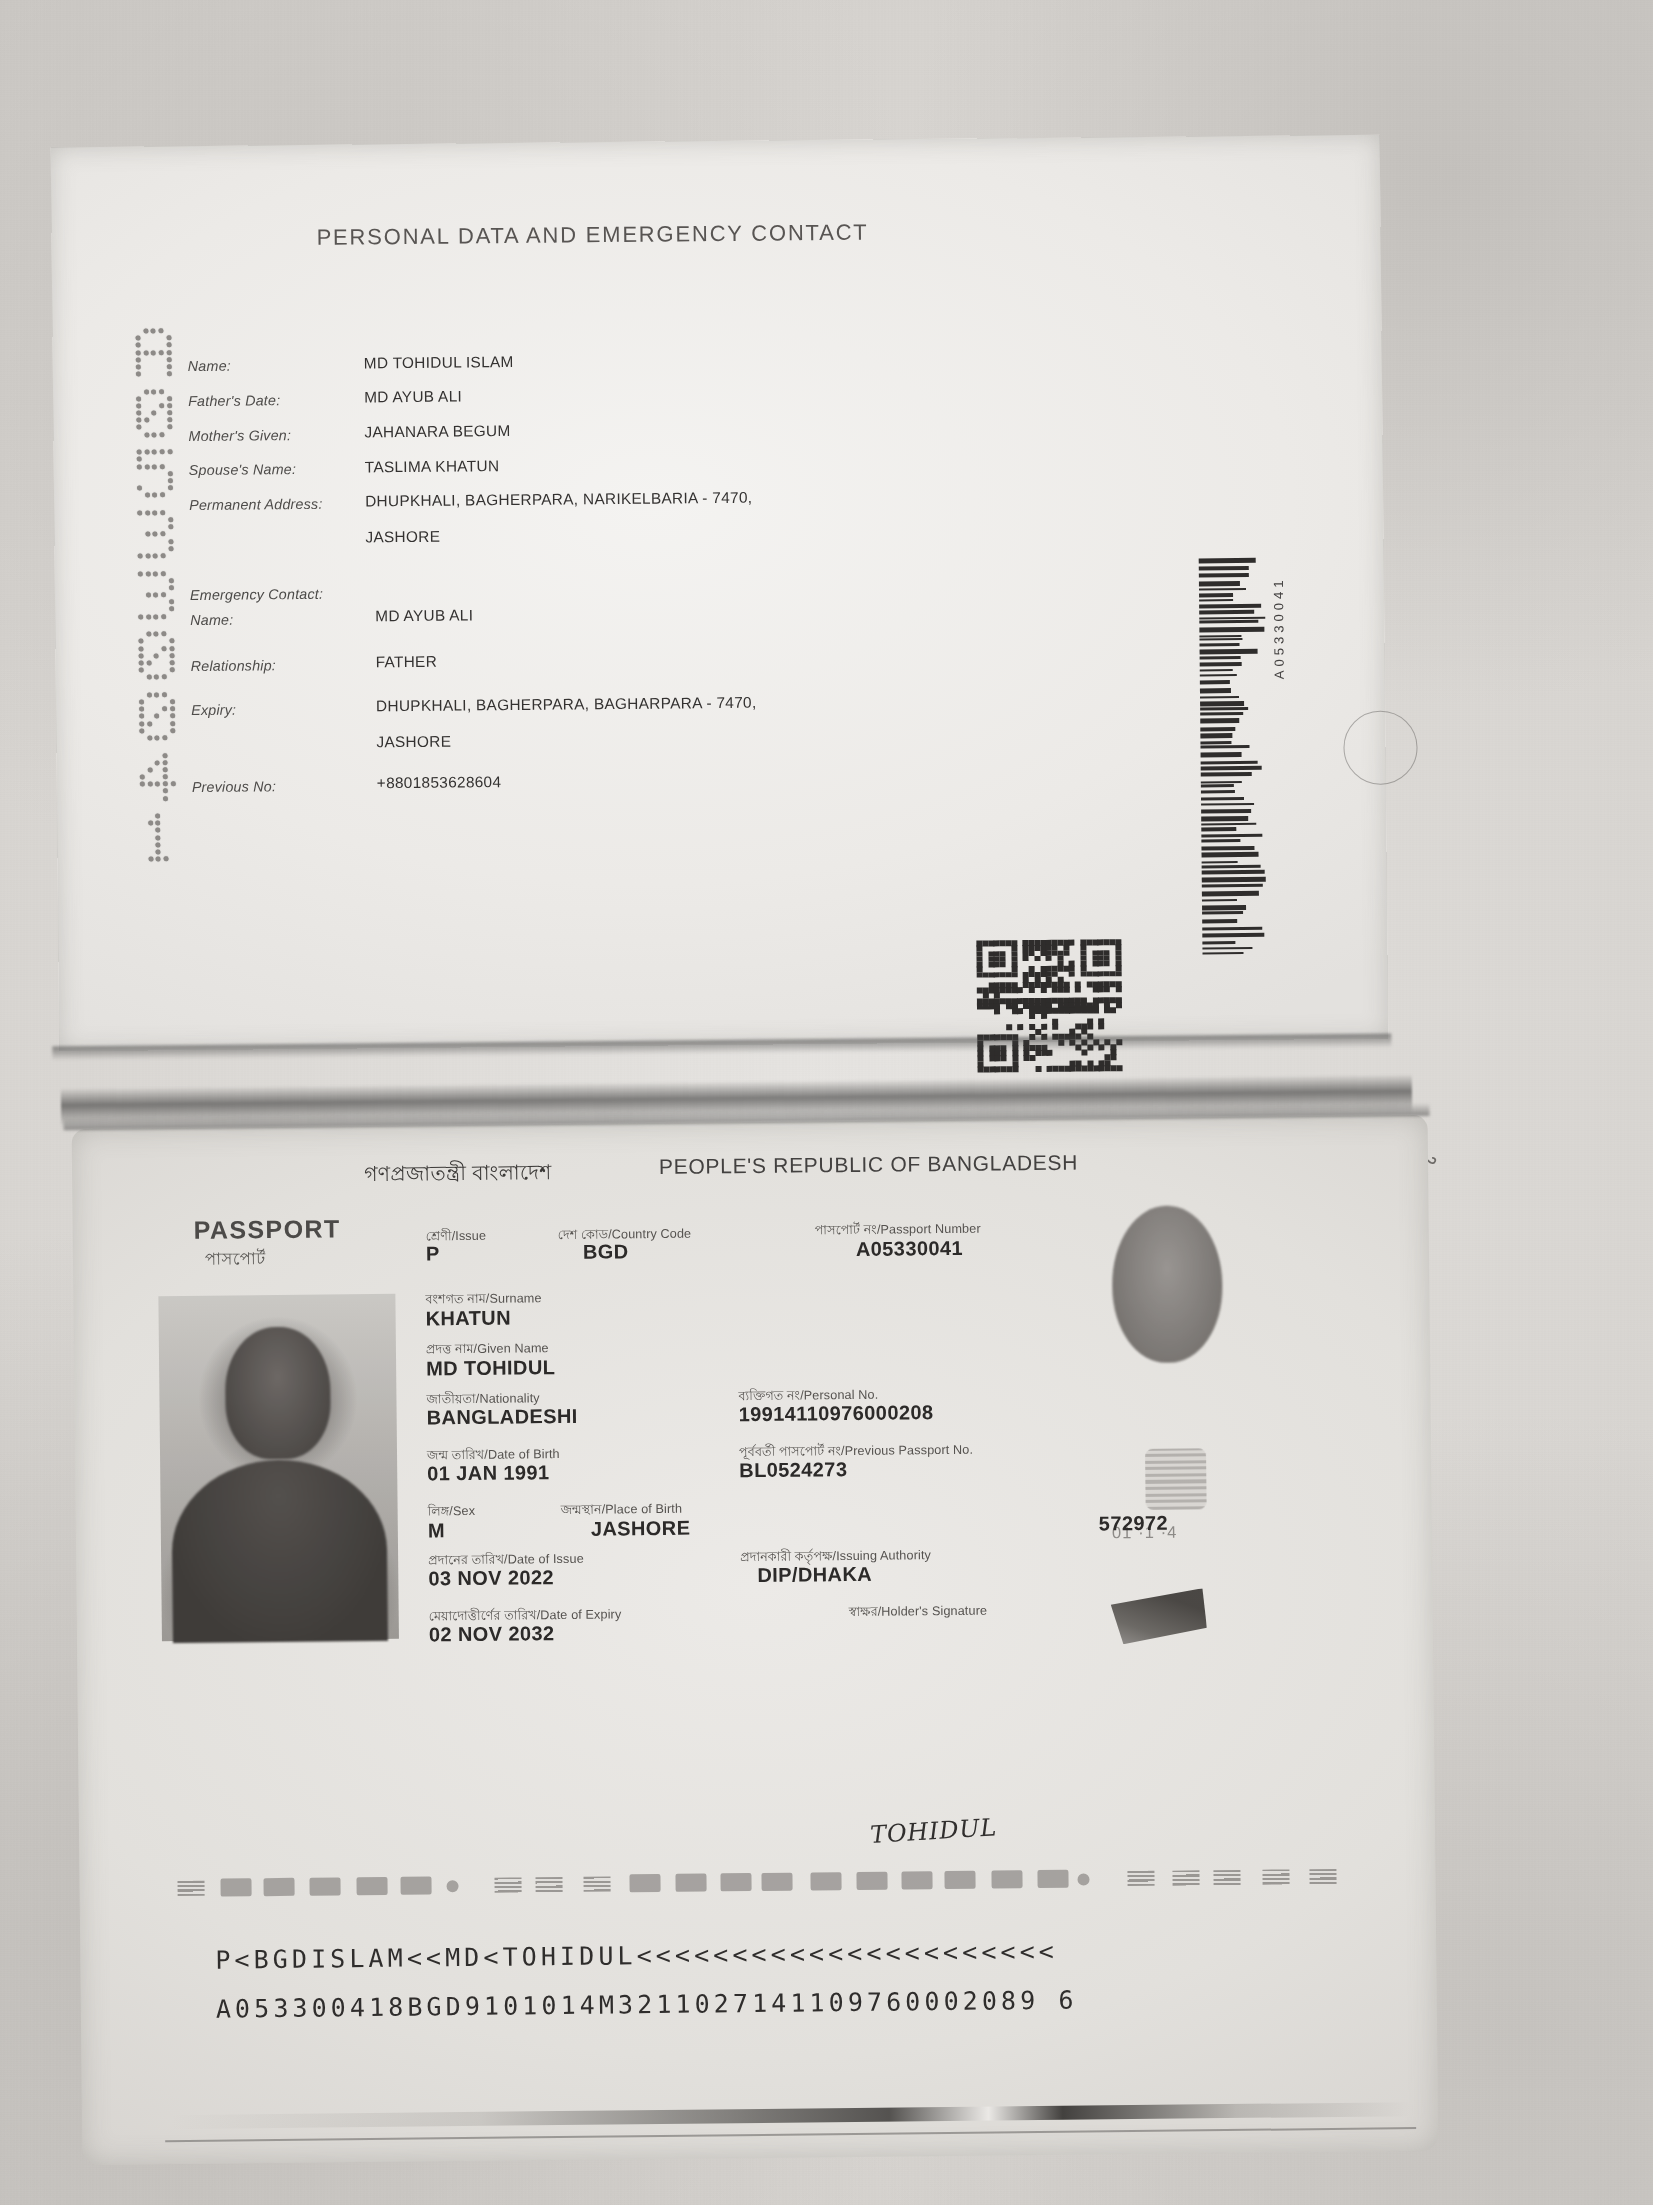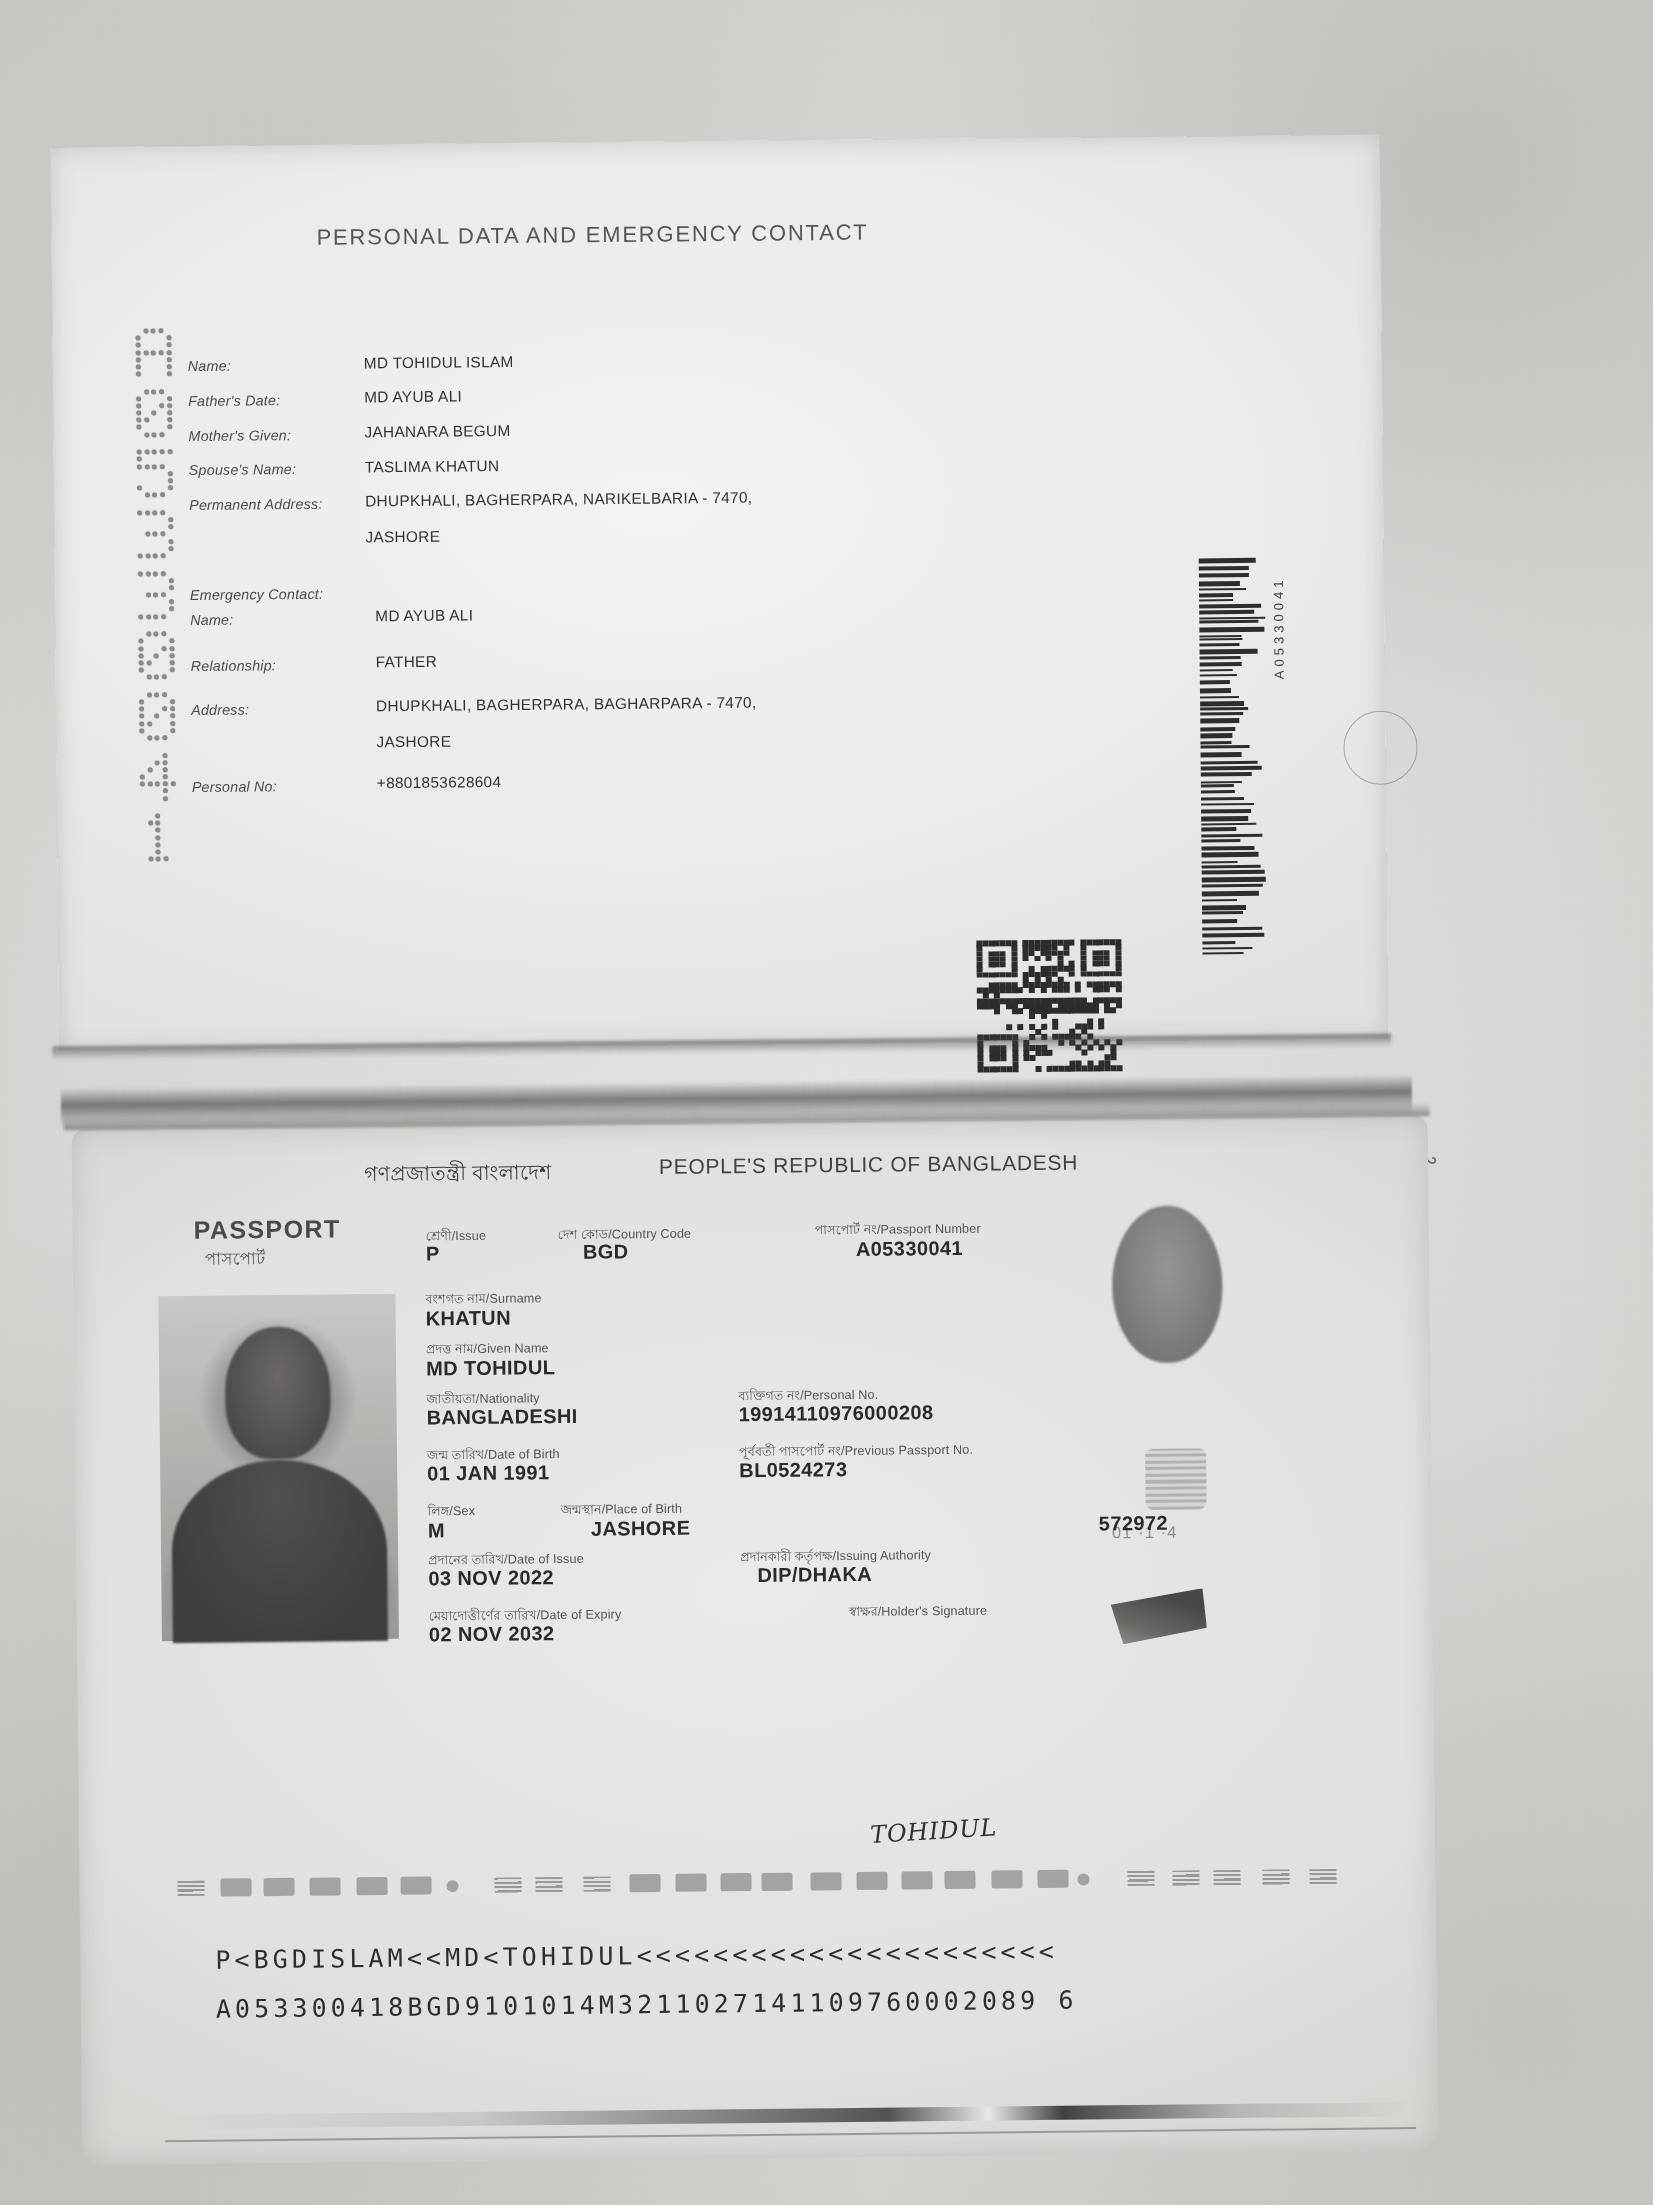--- a/index.html
+++ b/index.html
@@ -511,25 +511,25 @@
   <div class="field-value" style="left:311px; top:384px;">JASHORE</div>
 
   <div class="section-label" style="left:135px; top:441px;">Emergency Contact:</div>
 
   <div class="field-label" style="left:135px; top:466px;">Name:</div>
   <div class="field-value" style="left:320px; top:463px;">MD AYUB ALI</div>
 
   <div class="field-label" style="left:135px; top:512px;">Relationship:</div>
   <div class="field-value" style="left:320px; top:509px;">FATHER</div>
 
-  <div class="field-label" style="left:135px; top:556px;">Address:</div>
+  <div class="field-label" style="left:135px; top:556px;">Expiry:</div>
   <div class="field-value" style="left:320px; top:553px;">DHUPKHALI, BAGHERPARA, BAGHARPARA - 7470,</div>
   <div class="field-value" style="left:320px; top:589px;">JASHORE</div>
 
-  <div class="field-label" style="left:135px; top:633px;">Personal No:</div>
+  <div class="field-label" style="left:135px; top:633px;">Previous No:</div>
   <div class="field-value" style="left:320px; top:630px;">+8801853628604</div>
 
   <div id="qr">
       <div class="m" style="left: 46px; top: 0px; width: 6px; height: 5.5px;"></div>
       <div class="m" style="left: 52px; top: 0px; width: 6px; height: 5.5px;"></div>
       <div class="m" style="left: 58px; top: 0px; width: 6px; height: 5.5px;"></div>
       <div class="m" style="left: 64px; top: 0px; width: 6px; height: 5.5px;"></div>
       <div class="m" style="left: 69px; top: 0px; width: 6px; height: 5.5px;"></div>
       <div class="m" style="left: 75px; top: 0px; width: 6px; height: 5.5px;"></div>
       <div class="m" style="left: 81px; top: 0px; width: 6px; height: 5.5px;"></div>

